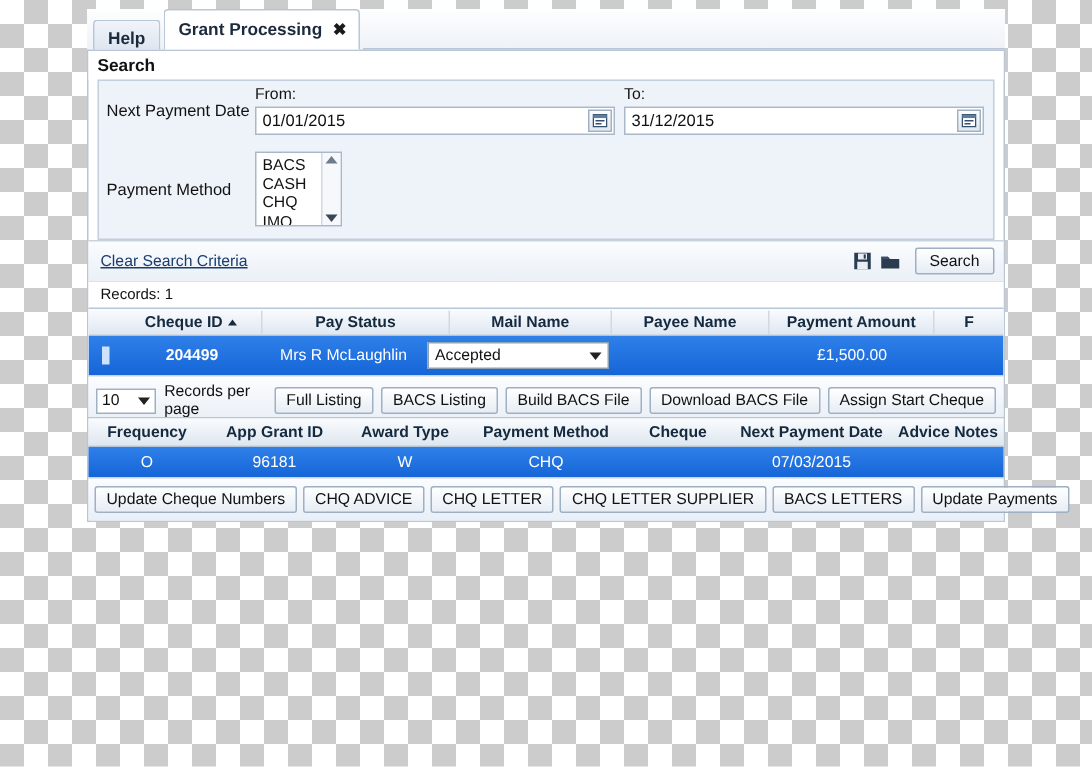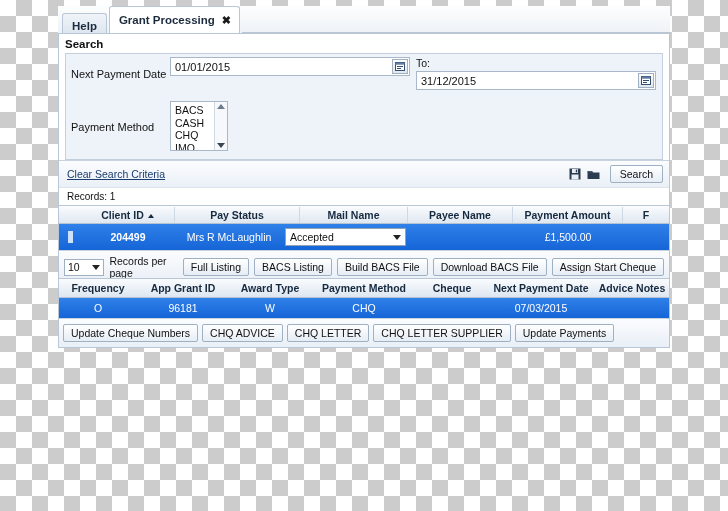--- a/index.html
+++ b/index.html
@@ -420,20 +420,21 @@
 
   <div class="panel-body">
     <div class="search-title">Search</div>
 
     <div class="search-box">
 
       <div class="search-row">
         <div class="row-label">Next Payment Date</div>
 
         <div class="field-group">
+          <div class="field-caption">From:</div>
           <div class="input-wrap">
             <input type="text" value="01/01/2015" style="">
             <span class="cal-btn">
               <svg width="10" height="9" viewBox="0 0 10 9">
                 <rect x="0.5" y="0.5" width="9" height="8" fill="#fff" stroke="#35506e"></rect>
                 <rect x="0.5" y="0.5" width="9" height="2.2" fill="#5f7d9e"></rect>
                 <rect x="2" y="4" width="6" height="1" fill="#35506e"></rect>
                 <rect x="2" y="6" width="4" height="1" fill="#35506e"></rect>
               </svg>
             </span>
@@ -497,21 +498,21 @@
 
     <div class="records-line">
       <span>Records:</span>
       <span>1</span>
     </div>
 
     <div class="grid">
       <div class="grid-head">
         <div class="cell" style="width:22px"></div>
         <div class="cell" style="width:94px">
-          <span>Client ID</span><span class="sort-arrow"></span>
+          <span>Cheque ID</span><span class="sort-arrow"></span>
         </div>
         <div class="cell" style="width:125px">Pay Status</div>
         <div class="cell" style="width:108px">Mail Name</div>
         <div class="cell" style="width:105px">Payee Name</div>
         <div class="cell" style="width:110px">Payment Amount</div>
         <div class="cell" style="flex:1;border-right:none">F</div>
       </div>
       <div class="grid-row">
         <div class="cell" style="width:22px">
           <span class="expander"></span>
@@ -583,15 +584,16 @@
     <div class="cell" style="width:106px">CHQ</div>
     <div class="cell" style="width:70px"></div>
     <div class="cell" style="width:108px">07/03/2015</div>
     <div class="cell" style="flex:1"></div>
   </div>
   <div class="detail-buttons">
     <button class="btn">Update Cheque Numbers</button>
     <button class="btn">CHQ ADVICE</button>
     <button class="btn">CHQ LETTER</button>
     <button class="btn">CHQ LETTER SUPPLIER</button>
+    <button class="btn">BACS LETTERS</button>
     <button class="btn">Update Payments</button>
   </div>
 </div>
 
 </body></html>

